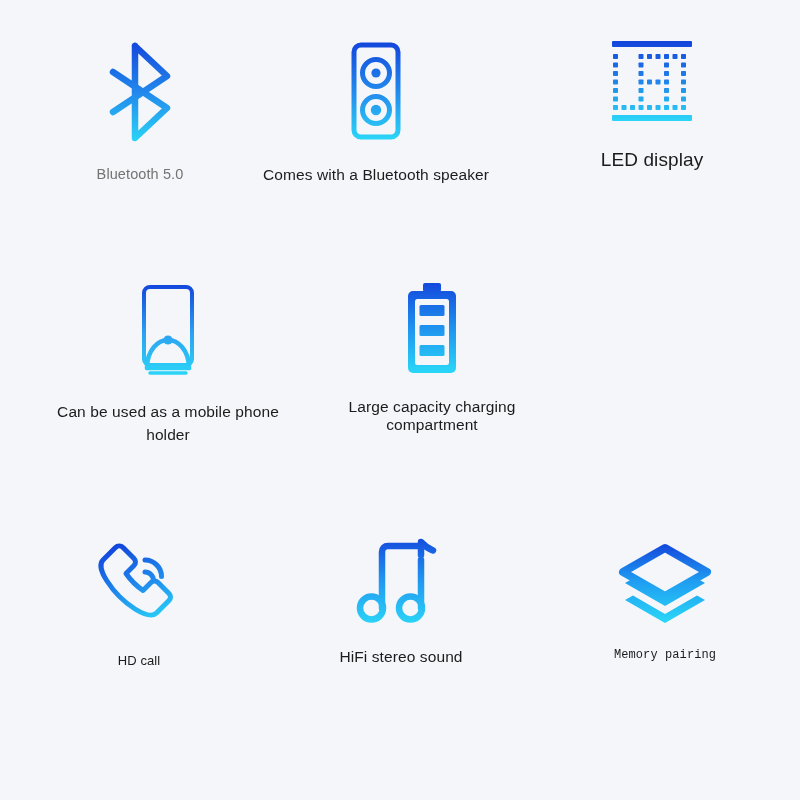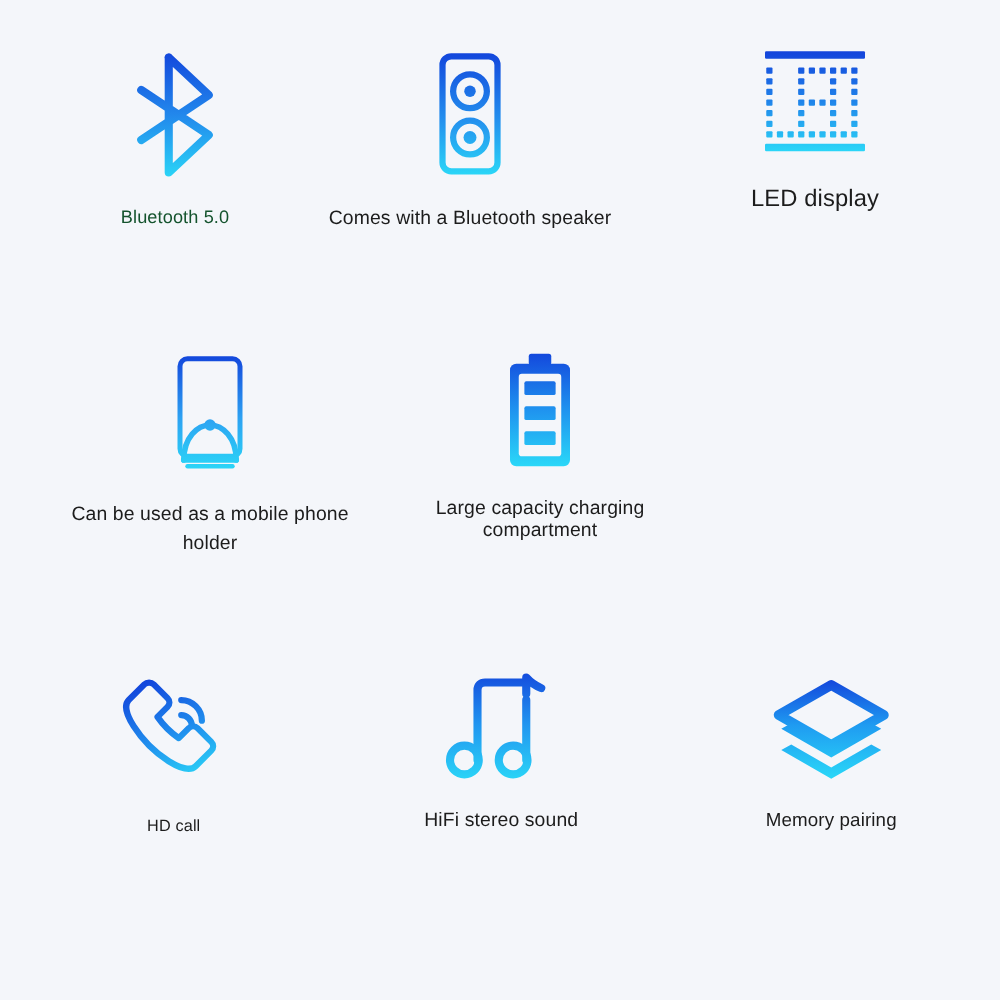--- a/index.html
+++ b/index.html
@@ -43,31 +43,31 @@
 
   .c3 { left: 48px;  top: 282px; width: 240px; }
   .c4 { left: 312px; top: 282px; width: 240px; }
   .c5 { left: 532px; top: 282px; width: 240px; }
 
   .c6 { left: 19px;  top: 538px; width: 240px; }
   .c7 { left: 281px; top: 532px; width: 240px; justify-content: flex-end; }
   .c8 { left: 545px; top: 542px; width: 240px; }
 
   
-  .c0 .feature-label { font-size: 14.5px; color: #14532d; margin-top: 22px; }
+  .c0 .feature-label { font-size: 14.5px; color: #737373; margin-top: 22px; }
   .c1 .feature-label { font-size: 15.5px; margin-top: 24px; }
   .c2 .feature-label { font-size: 19px;   margin-top: 25px; }
 
   .c3 .feature-label { font-size: 15.5px; margin-top: 22px; line-height: 1.5; }
   .c4 .feature-label { font-size: 15.5px; margin-top: 24px; }
   .c5 .feature-label { font-size: 15px;   margin-top: 25px; }
 
   .c6 .feature-label { font-size: 13px; margin-top: 23px; }
   .c7 .feature-label { font-size: 15.5px; margin-top: 20px; }
-  .c8 .feature-label { font-size: 15px;   margin-top: 22px; }
+  .c8 .feature-label { font-size: 12px;   margin-top: 22px; font-family: Liberation Mono, monospace; }
 </style>
 </head>
 <body>
 
 <div id="feature-grid">
 
   <div class="feature-cell c0">
     <span class="feature-icon">
       <svg width="96" height="104" viewBox="0 0 96 104" fill="none" xmlns="http://www.w3.org/2000/svg">
         <defs>

